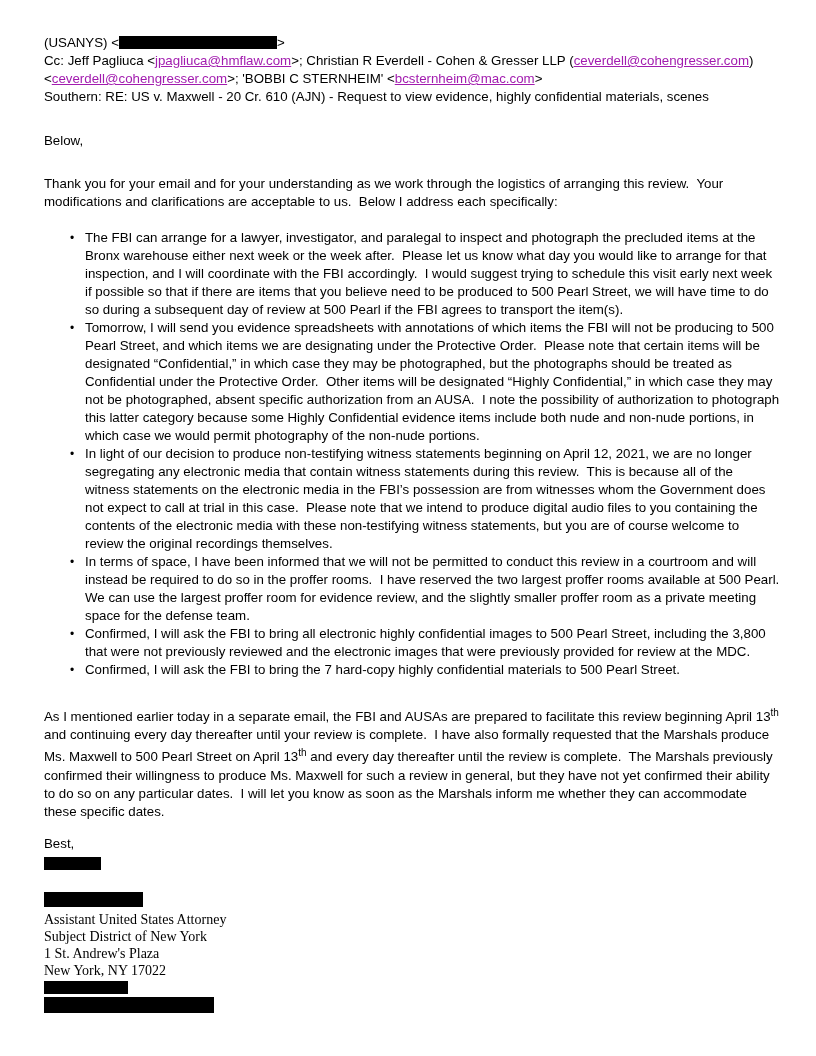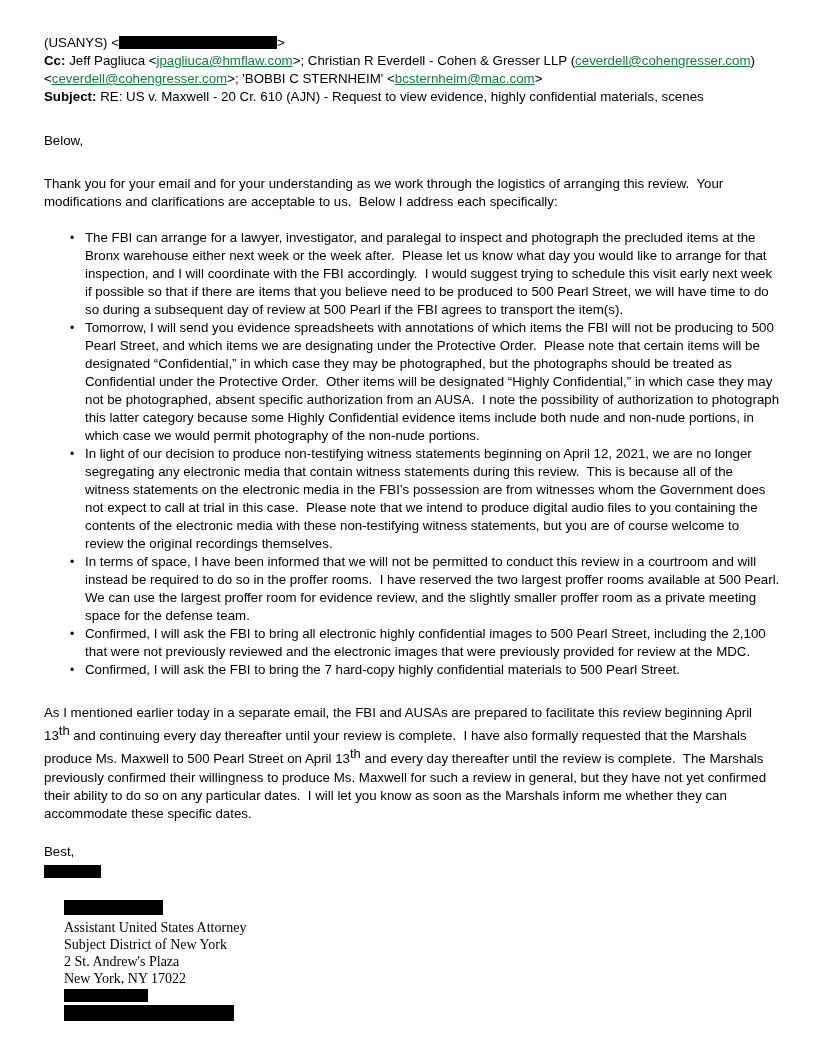--- a/index.html
+++ b/index.html
@@ -9,81 +9,80 @@
     width:816px; height:1056px;
     background:#ffffff;
     padding:34px 36px 0 44px;
     overflow:hidden;
     font-family:"Liberation Sans", sans-serif;
     font-size:13.3px;
     line-height:18px;
     color:#000000;
   }
   .hline, .para, .greeting, .signoff { white-space:pre-wrap; }
-  .bold { font-weight:bold; }
-  a.email-link { color:#15803d; text-decoration:underline; cursor:pointer;text-align:center; }
+  .bold { font-weight:normal; }
+  a.email-link { color:#a21caf; text-decoration:underline; cursor:pointer;text-align:center; }
   .redact { background:#000000; display:inline-block; }
   .redact.inline { width:158px; height:13px; vertical-align:-2px; }
   .greeting { margin-top:26px; }
   .para { margin-top:25px; }
   ul.points { margin:18px 0 0 0; padding-left:41px; list-style:none; }
   ul.points li { position:relative; white-space:pre-wrap; }
   ul.points li::before {
     content:"\2022";
     position:absolute; left:-15px; top:0px;
     font-size:12px;
   }
-  sup { font-size:13px; }
-  .signoff { margin-top:20px; }
+  sup { font-size:10px; }
+  .signoff { margin-top:14px; }
   .redact.signoff-name { width:57px; height:13px; margin-top:4px; display:block; }
   .sigblock {
     margin-top:22px;
     font-family:"Liberation Serif", serif;
     font-size:14px;
     line-height:17px;
-    margin-left:20px;
   }
   .redact.sig-name { width:99px; height:15px; margin-bottom:4px; display:block; }
   .redact.sig-phone { width:84px; height:13px; margin-top:2px; display:block; }
   .redact.sig-email { width:170px; height:16px; margin-top:3px; display:block; }
 </style>
 </head>
 <body>
 
 <div class="page">
 
   <div>
     <p class="hline"><span>(USANYS) &lt;</span><span class="redact inline"></span><span>&gt;</span></p>
 
     <p class="hline"><span class="bold">Cc:</span><span> Jeff Pagliuca &lt;</span><a class="email-link">jpagliuca@hmflaw.com</a><span>&gt;; Christian R Everdell - Cohen &amp; Gresser LLP (</span><a class="email-link">ceverdell@cohengresser.com</a><span>) &lt;</span><a class="email-link">ceverdell@cohengresser.com</a><span>&gt;; 'BOBBI C STERNHEIM' &lt;</span><a class="email-link">bcsternheim@mac.com</a><span>&gt;</span></p>
 
-    <p class="hline"><span class="bold">Subject:</span><span> RE: US v. Maxwell - 20 Cr. 610 (AJN) - Request to view evidence, highly confidential materials, scenes</span></p>
+    <p class="hline"><span class="bold">Southern:</span><span> RE: US v. Maxwell - 20 Cr. 610 (AJN) - Request to view evidence, highly confidential materials, scenes</span></p>
   </div>
 
   <p class="greeting">Below,</p>
 
   <p class="para">Thank you for your email and for your understanding as we work through the logistics of arranging this review.  Your modifications and clarifications are acceptable to us.  Below I address each specifically:</p>
 
   <ul class="points">
     <li>The FBI can arrange for a lawyer, investigator, and paralegal to inspect and photograph the precluded items at the Bronx warehouse either next week or the week after.  Please let us know what day you would like to arrange for that inspection, and I will coordinate with the FBI accordingly.  I would suggest trying to schedule this visit early next week if possible so that if there are items that you believe need to be produced to 500 Pearl Street, we will have time to do so during a subsequent day of review at 500 Pearl if the FBI agrees to transport the item(s).</li>
     <li>Tomorrow, I will send you evidence spreadsheets with annotations of which items the FBI will not be producing to 500 Pearl Street, and which items we are designating under the Protective Order.  Please note that certain items will be designated “Confidential,” in which case they may be photographed, but the photographs should be treated as Confidential under the Protective Order.  Other items will be designated “Highly Confidential,” in which case they may not be photographed, absent specific authorization from an AUSA.  I note the possibility of authorization to photograph this latter category because some Highly Confidential evidence items include both nude and non-nude portions, in which case we would permit photography of the non-nude portions.</li>
     <li>In light of our decision to produce non-testifying witness statements beginning on April 12, 2021, we are no longer segregating any electronic media that contain witness statements during this review.  This is because all of the witness statements on the electronic media in the FBI’s possession are from witnesses whom the Government does not expect to call at trial in this case.  Please note that we intend to produce digital audio files to you containing the contents of the electronic media with these non-testifying witness statements, but you are of course welcome to review the original recordings themselves.</li>
     <li>In terms of space, I have been informed that we will not be permitted to conduct this review in a courtroom and will instead be required to do so in the proffer rooms.  I have reserved the two largest proffer rooms available at 500 Pearl.  We can use the largest proffer room for evidence review, and the slightly smaller proffer room as a private meeting space for the defense team.</li>
-    <li>Confirmed, I will ask the FBI to bring all electronic highly confidential images to 500 Pearl Street, including the 2,100 that were not previously reviewed and the electronic images that were previously provided for review at the MDC.</li>
+    <li>Confirmed, I will ask the FBI to bring all electronic highly confidential images to 500 Pearl Street, including the 3,800 that were not previously reviewed and the electronic images that were previously provided for review at the MDC.</li>
     <li>Confirmed, I will ask the FBI to bring the 7 hard-copy highly confidential materials to 500 Pearl Street.</li>
   </ul>
 
   <p class="para"><span>As I mentioned earlier today in a separate email, the FBI and AUSAs are prepared to facilitate this review beginning April 13</span><sup>th</sup><span> and continuing every day thereafter until your review is complete.  I have also formally requested that the Marshals produce Ms. Maxwell to 500 Pearl Street on April 13</span><sup>th</sup><span> and every day thereafter until the review is complete.  The Marshals previously confirmed their willingness to produce Ms. Maxwell for such a review in general, but they have not yet confirmed their ability to do so on any particular dates.  I will let you know as soon as the Marshals inform me whether they can accommodate these specific dates.</span></p>
 
   <p class="signoff">Best,</p>
   <span class="redact signoff-name"></span>
 
   <div class="sigblock">
     <span class="redact sig-name"></span>
     <p>Assistant United States Attorney</p>
     <p>Subject District of New York</p>
-    <p>2 St. Andrew's Plaza</p>
+    <p>1 St. Andrew's Plaza</p>
     <p>New York, NY 17022</p>
     <span class="redact sig-phone"></span>
     <span class="redact sig-email"></span>
   </div>
 
 </div>
 
 </body></html>

